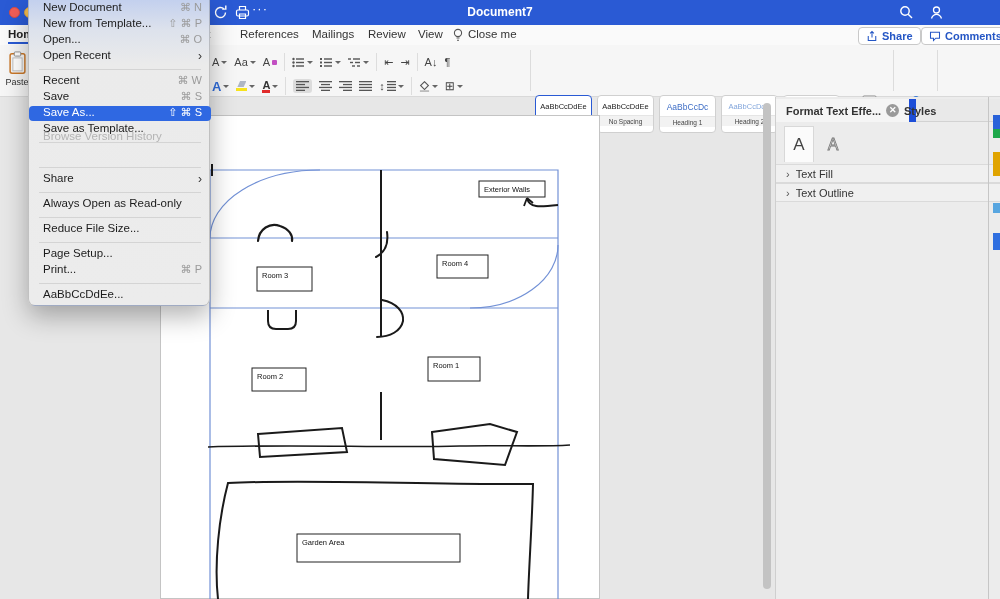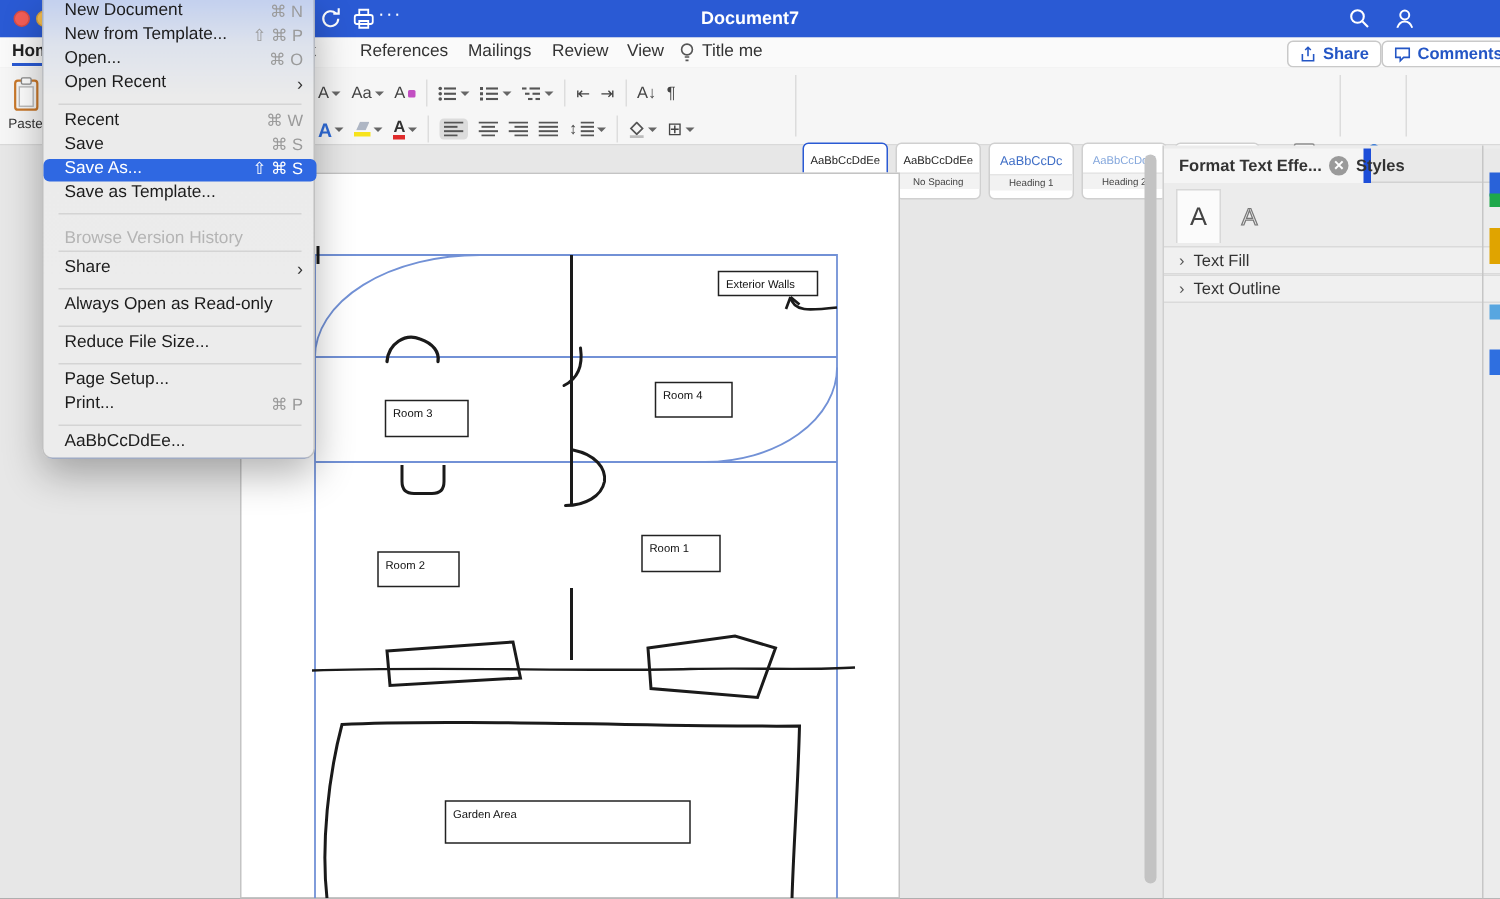--- a/index.html
+++ b/index.html
@@ -80,21 +80,21 @@
   .scrollbar { position:absolute; left:763px; top:103px; width:8px; height:486px;
                background:#c3c3c3; border-radius:4px; }
 
   
   .rpanel { position:absolute; left:775px; top:97px; width:225px; height:502px; background:#ececec;
             border-left:1px solid #cfcfcf; }
   .rp-tabs { position:absolute; left:0; top:2px; width:225px; height:23px; background:#e9e9e9;
              border-bottom:1px solid #d2d2d2; }
   .rp-tab { position:absolute; top:0; height:23px; display:flex; align-items:center; gap:5px;
             font-size:11px; font-weight:bold; color:#333; padding:0 10px; }
-  .rp-tab.active { background:#f5f5f5; border-right:5px solid #1d4ed8; }
+  .rp-tab.active { background:#f5f5f5; border-right:7px solid #1d4ed8; }
   .closering { width:13px; height:13px; border-radius:50%; background:#9a9a9a; color:#fff;
                font-size:9px; line-height:13px; text-align:center; display:inline-block; }
   .atab { position:absolute; top:29px; width:30px; height:36px; display:flex; align-items:center;
           justify-content:center; }
   .atab.sel { background:#fbfbfb; border:1px solid #d8d8d8; border-bottom:none; }
   .atab .solidA { font-size:17px; color:#444; }
   .rp-row { position:absolute; left:0; width:225px; height:19px; background:#f0f0f0;
             border-top:1px solid #dadada; border-bottom:1px solid #dadada; display:flex;
             align-items:center; font-size:11px; color:#333; padding-left:10px; gap:6px; }
   .rp-chev { color:#555; font-size:11px; }
@@ -138,21 +138,21 @@
     <span class="rtab" style="left:132px">Design</span>
     <span class="rtab" style="left:176px">Layout</span>
     <span class="rtab" style="left:240px">References</span>
     <span class="rtab" style="left:312px">Mailings</span>
     <span class="rtab" style="left:368px">Review</span>
     <span class="rtab" style="left:418px">View</span>
     <svg class="bulb" width="12" height="15" viewBox="0 0 12 15">
       <circle cx="6" cy="5" r="3.6" fill="none" stroke="#555" stroke-width="1.1"></circle>
       <path d="M4.5 10h3M5 12.2h2" stroke="#555" stroke-width="1.1"></path>
     </svg>
-    <span class="rtab" style="left:468px">Title me</span>
+    <span class="rtab" style="left:468px">Close me</span>
 
     <div class="topbtn" style="left:858px">
       <svg width="12" height="12" viewBox="0 0 16 16">
         <path d="M3 8v6h10V8M8 10V2M5.5 4.5L8 2l2.5 2.5" fill="none" stroke="#2456c5" stroke-width="1.4"></path>
       </svg>
       <span>Share</span>
     </div>
     <div class="topbtn" style="left:921px">
       <svg width="12" height="12" viewBox="0 0 16 16">
         <path d="M2 3h12v8H9l-3 3v-3H2z" fill="none" stroke="#2456c5" stroke-width="1.4"></path>
@@ -480,21 +480,21 @@
         <span class="mi-s">⌘ S</span>
       </div>
     <div class="mi hilite" style="top:106px">
       <span class="mi-l">Save As...</span>
         <span class="mi-s">⇧ ⌘ S</span>
       </div>
     <div class="mi" style="top:122px">
       <span class="mi-l">Save as Template...</span>
       </div>
     <div class="msep" style="top:142px"></div>
-    <div class="mi disabled" style="top:153px">
+    <div class="mi disabled" style="top:130px">
       <span class="mi-l">Browse Version History</span>
       </div>
     <div class="msep" style="top:167px"></div>
     <div class="mi" style="top:172px">
       <span class="mi-l">Share</span>
         <span class="mi-sub">›</span>
       </div>
     <div class="msep" style="top:192px"></div>
     <div class="mi" style="top:197px">
       <span class="mi-l">Always Open as Read-only</span>

